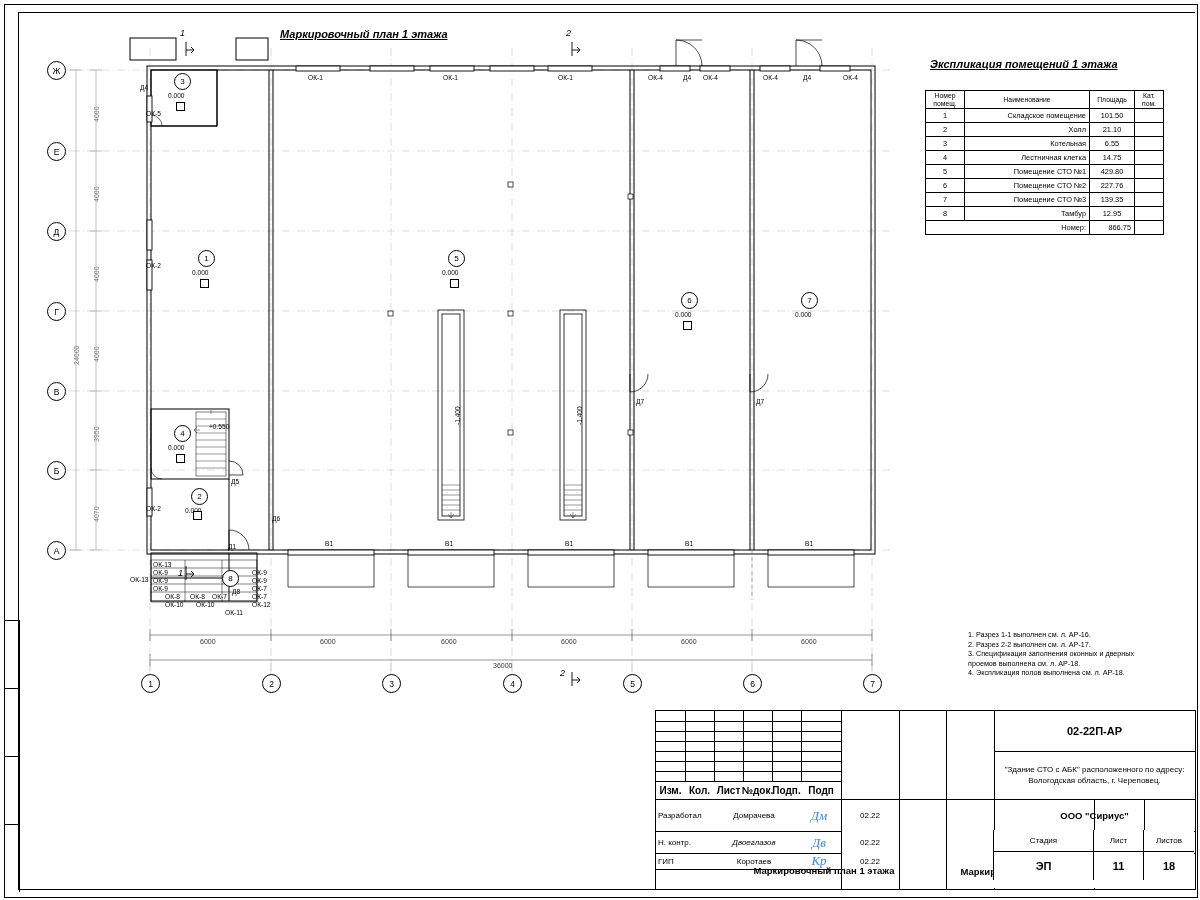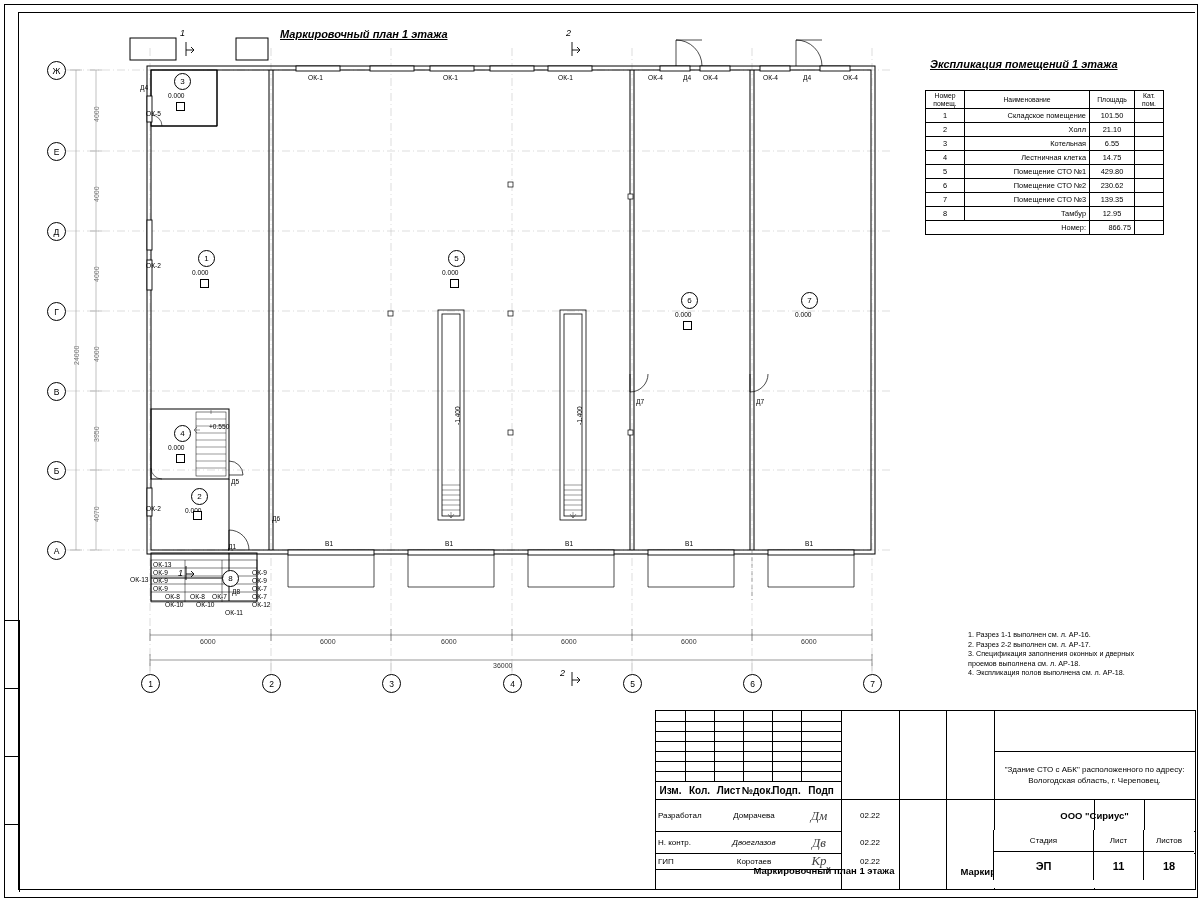--- a/index.html
+++ b/index.html
@@ -102,21 +102,21 @@
   .stamp .cell {
     position: absolute;
     display: flex; align-items: center; justify-content: center;
     text-align: center;
     line-height: 11px;
   }
   .st-head { font-size: 10px; font-weight: bold; }
   .st-small { font-size: 8px; }
   .st-big { font-size: 11px; font-weight: bold; }
   .st-mid { font-size: 9.5px; font-weight: bold; }
-  .sig { font-family: "Liberation Serif", serif; font-style: italic; font-size: 13px; color: #404040; }
+  .sig { font-family: "Liberation Serif", serif; font-style: italic; font-size: 13px; color: #3b82f6; }
 
   
   #plan { position: absolute; left: 0; top: 0; width: 1200px; height: 900px; }
 
   .axis-circle {
     position: absolute;
     width: 17px; height: 17px;
     border: 1px solid #000; border-radius: 50%;
     background: #fff;
     display: flex; align-items: center; justify-content: center;
@@ -204,21 +204,21 @@
         </tr>
         <tr>
           <td class="c-num">5</td>
           <td class="c-name">Помещение СТО №1</td>
           <td class="c-area">429.80</td>
           <td class="c-cat"></td>
         </tr>
         <tr>
           <td class="c-num">6</td>
           <td class="c-name">Помещение СТО №2</td>
-          <td class="c-area">230.62</td>
+          <td class="c-area">227.76</td>
           <td class="c-cat"></td>
         </tr>
         <tr>
           <td class="c-num">7</td>
           <td class="c-name">Помещение СТО №3</td>
           <td class="c-area">139.35</td>
           <td class="c-cat"></td>
         </tr>
         <tr>
           <td class="c-num">8</td>
@@ -623,20 +623,21 @@
     <div class="cell st-small" style="left:58px; top:142px; width:80px; height:16px;">Коротаев</div>
 
     <div class="cell sig" style="left:140px; top:88px;  width:46px; height:32px;">Дм</div>
     <div class="cell sig" style="left:140px; top:118px; width:46px; height:26px;">Дв</div>
     <div class="cell sig" style="left:140px; top:138px; width:46px; height:22px;">Кр</div>
 
     <div class="cell st-small" style="left:185px; top:88px;  width:58px; height:32px;">02.22</div>
     <div class="cell st-small" style="left:185px; top:120px; width:58px; height:22px;">02.22</div>
     <div class="cell st-small" style="left:185px; top:142px; width:58px; height:16px;">02.22</div>
 
+    <div class="cell st-big" style="left:338px; top:0;    width:201px; height:40px;">02-22П-АР</div>
     <div class="cell st-small" style="left:340px; top:40px; width:197px; height:48px; white-space:pre-line;">"Здание СТО с АБК" расположенного по адресу:
 Вологодская область, г. Череповец.</div>
     <div class="cell st-mid" style="left:338px; top:88px; width:201px; height:32px;">ООО "Сириус"</div>
     <div class="cell st-mid" style="left:215px; top:142px; width:320px; height:36px;">Маркировочный план 1 этажа</div>
     <div class="cell st-mid" style="left:338px; top:142px; width:201px; height:36px;">ООО "Альянс"</div>
 
     <div class="cell st-small" style="left:338px; top:120px; width:100px; height:22px;">Стадия</div>
     <div class="cell st-small" style="left:438px; top:120px; width:50px;  height:22px;">Лист</div>
     <div class="cell st-small" style="left:488px; top:120px; width:51px;  height:22px;">Листов</div>
     <div class="cell st-mid" style="left:338px; top:142px; width:100px; height:36px;">ЭП</div>

